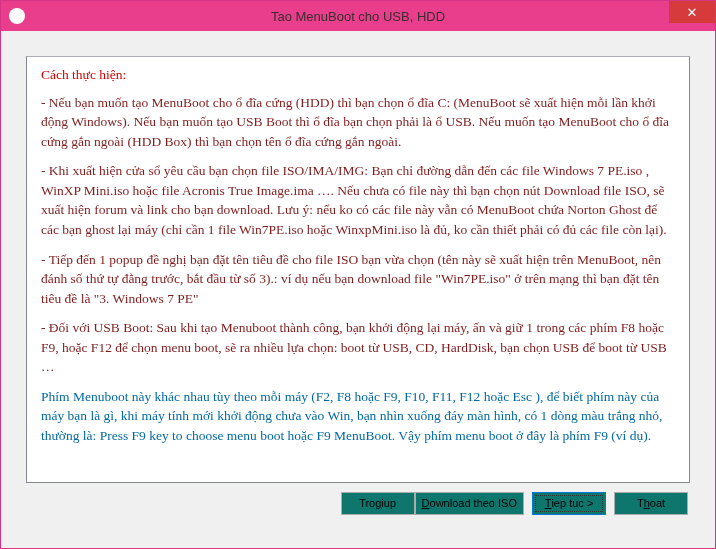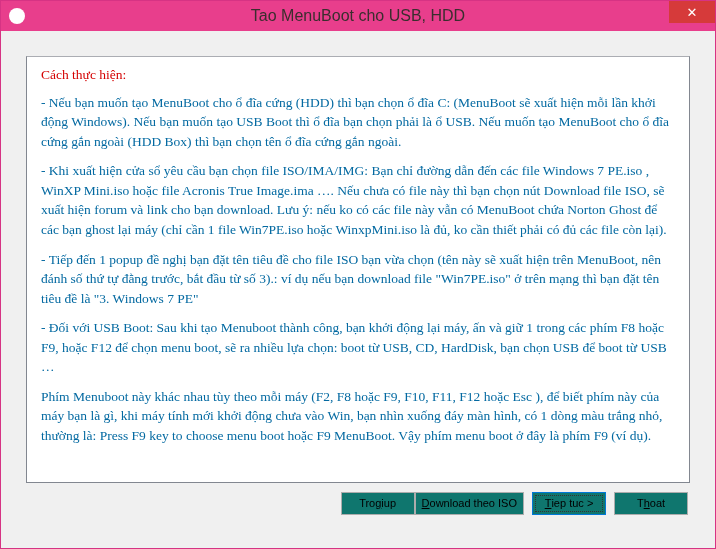--- a/index.html
+++ b/index.html
@@ -34,21 +34,21 @@
       background: #fff;
       border-radius: 50%;
       display: inline-block;
     }
     .title-text {
       position: absolute;
       left: 0;
       right: 0;
       text-align: center;
       color: #3a2e2e;
-      font-size: 16px;
+      font-size: 13px;
       pointer-events: none;
     }
     .close-btn {
       position: absolute;
       right: 0;
       top: 0;
       width: 46px;
       height: 22px;
       background: #d63a3a;
       color: #fff;
@@ -81,21 +81,21 @@
     }
     .content-frame::-webkit-scrollbar { width: 17px; }
     .content-frame::-webkit-scrollbar-track { background: #f0f0f0; }
     .content-frame::-webkit-scrollbar-thumb { background: #cdcdcd; border: 1px solid #a6a6a6; }
     .content-frame::-webkit-scrollbar-button {
       height: 17px;
       background: #f0f0f0;
       border: 1px solid #adadad;
     }
     .heading { color: #d40000; margin-bottom: 8px; }
-    .para-blue { color: #0369a1; margin-bottom: 10px; }
+    .para-blue { color: #7f1d1d; margin-bottom: 10px; }
     .para-black { color: #0369a1; margin-bottom: 10px; }
     .button-row {
       height: 40px;
       display: flex;
       align-items: center;
       padding: 0 2px;
     }
     .btn {
       height: 23px;
       background: #0f766e;

